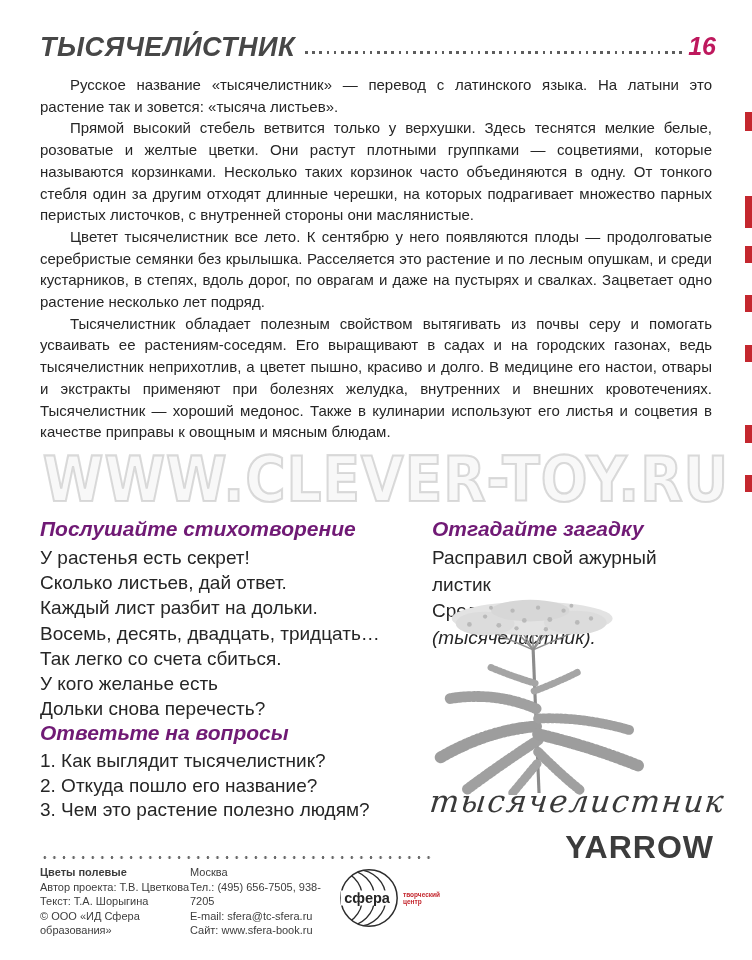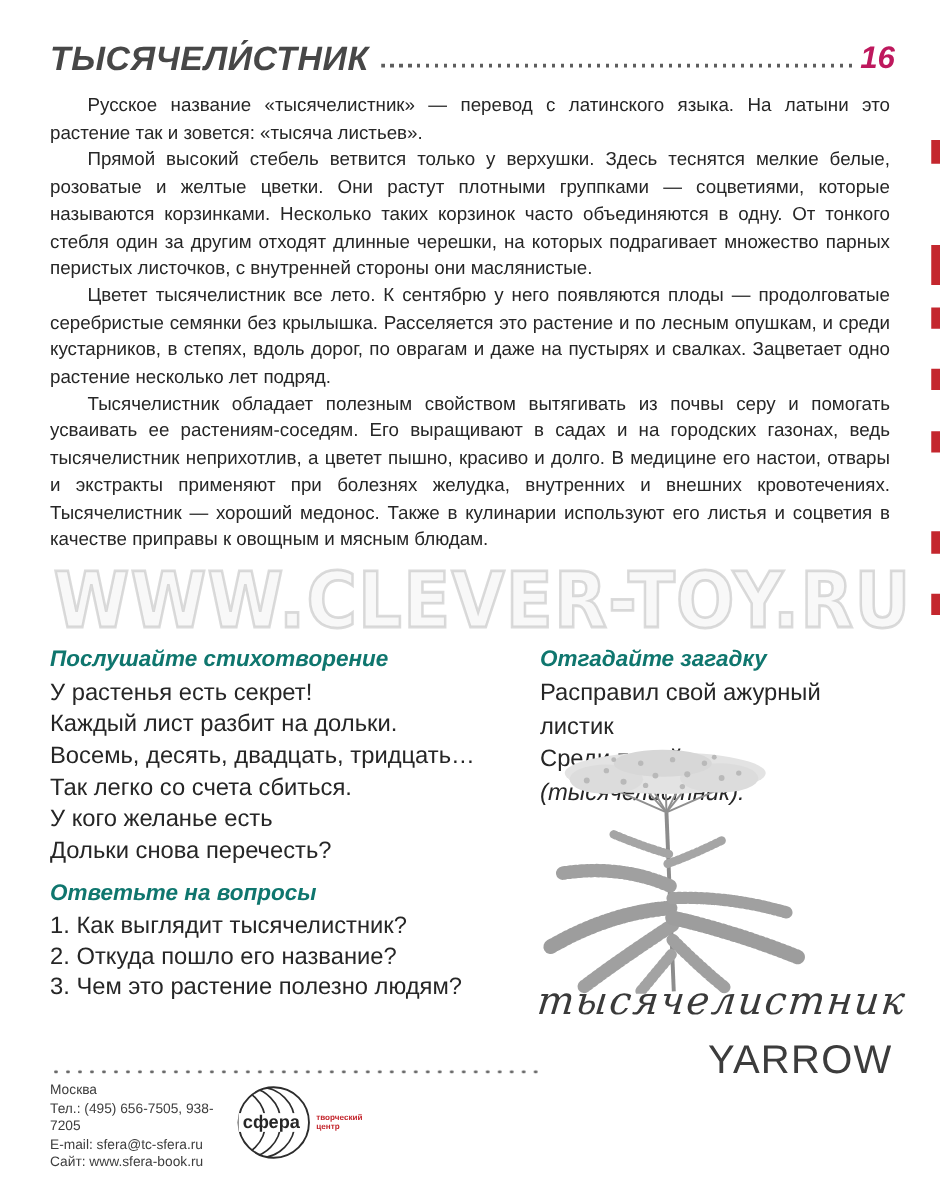--- a/index.html
+++ b/index.html
@@ -19,34 +19,34 @@
 
   
   .watermark { position:absolute; left:28px; top:448px; width:716px; text-align:center;
                font-family:"DejaVu Sans", sans-serif; font-weight:bold; font-size:55px; letter-spacing:1px;
                color:rgba(215,215,215,0.18); -webkit-text-stroke:2px rgba(165,165,165,0.40);
                transform:scaleY(1.12); pointer-events:none; }
 
   
   .col-left { position:absolute; left:40px; top:517px; width:380px; }
   .col-right { position:absolute; left:432px; top:517px; width:284px; height:420px; }
-  .sec-heading { font-size:18px; font-weight:bold; font-style:italic; color:#0f766e; margin:0 0 4px 0; }
+  .sec-heading { font-size:21px; font-weight:bold; font-style:italic; color:#701a75; margin:0 0 4px 0; }
   .poem-line, .q-line, .riddle-line { font-size:19px; line-height:25.2px; color:#262626; }
-  .questions { margin-top:11px; }
+  .questions { }
   .q-line { line-height:24.4px; }
   .riddle-line { line-height:26.5px; }
   .riddle-answer { font-style:italic; }
 
   .illustration { position:absolute; left:-4px; top:76px; width:226px; height:202px; }
 
   .handwritten { position:absolute; right:2px; top:266px; width:284px; text-align:right;
                  font-family:"DejaVu Serif", serif; font-style:italic; font-size:31px; color:#3a3a3a;
                  letter-spacing:1.5px; transform:skewX(-6deg); white-space:nowrap; }
   .english { position:absolute; right:2px; top:312px; width:284px; text-align:right;
-             font-size:32px; font-weight:normal; color:#3c3c3c; letter-spacing:1px; }
+             font-size:32px; font-weight:bold; color:#3c3c3c; letter-spacing:1px; }
   .transcription { position:absolute; right:2px; top:352px; width:284px; text-align:right;
                    font-family:"Liberation Serif", serif; font-size:31px; color:#343434; }
 
   
   .footer { position:absolute; left:40px; top:855px; width:418px; }
   .dotted-sep { height:5px; width:392px; background-image:radial-gradient(circle, #6a6a6a 1.3px, transparent 1.5px);
                 background-size:9.6px 5px; background-repeat:repeat-x; margin-bottom:5px; }
   .footer-cols { display:flex; align-items:flex-start; }
   .fcol { font-size:11px; line-height:14.6px; color:#3d3d3d; }
   .fcol-1 { width:150px; }
@@ -83,20 +83,21 @@
     <p>Цветет тысячелистник все лето. К сентябрю у него появляются плоды — продолговатые серебристые семянки без крылышка. Расселяется это растение и по лесным опушкам, и среди кустарников, в степях, вдоль дорог, по оврагам и даже на пустырях и свалках. Зацветает одно растение несколько лет подряд.</p>
     <p>Тысячелистник обладает полезным свойством вытягивать из почвы серу и помогать усваивать ее растениям-соседям. Его выращивают в садах и на городских газонах, ведь тысячелистник неприхотлив, а цветет пышно, красиво и долго. В медицине его настои, отвары и экстракты применяют при болезнях желудка, внутренних и внешних кровотечениях. Тысячелистник — хороший медонос. Также в кулинарии используют его листья и соцветия в качестве приправы к овощным и мясным блюдам.</p>
   </div>
 
   <div class="watermark">WWW.CLEVER-TOY.RU</div>
 
   <div class="col-left">
     <div class="poem">
       <h2 class="sec-heading">Послушайте стихотворение</h2>
       <div class="poem-line">У растенья есть секрет!</div>
+      <div class="poem-line">Сколько листьев, дай ответ.</div>
       <div class="poem-line">Каждый лист разбит на дольки.</div>
       <div class="poem-line">Восемь, десять, двадцать, тридцать…</div>
       <div class="poem-line">Так легко со счета сбиться.</div>
       <div class="poem-line">У кого желанье есть</div>
       <div class="poem-line">Дольки снова перечесть?</div>
     </div>
     <div class="questions">
       <h2 class="sec-heading">Ответьте на вопросы</h2>
       <div class="q-line">1. Как выглядит тысячелистник?</div>
       <div class="q-line">2. Откуда пошло его название?</div>
@@ -172,20 +173,26 @@
       </svg>
     </div>
 
     <div class="handwritten">тысячелистник</div>
     <div class="english">YARROW</div>
   </div>
 
   <div class="footer">
     <div class="dotted-sep"></div>
     <div class="footer-cols">
+      <div class="fcol fcol-1">
+        <div class="fbold">Цветы полевые</div>
+        <div>Автор проекта: Т.В. Цветкова</div>
+        <div>Текст: Т.А. Шорыгина</div>
+        <div>© ООО «ИД Сфера образования»</div>
+      </div>
       <div class="fcol fcol-2">
         <div>Москва</div>
         <div>Тел.: (495) 656-7505, 938-7205</div>
         <div>E-mail: sfera@tc-sfera.ru</div>
         <div>Сайт: www.sfera-book.ru</div>
       </div>
       <div class="logo-wrap">
         <svg viewBox="0 0 66 66" width="62" height="62">
           <defs>
               <clipPath id="lc">

